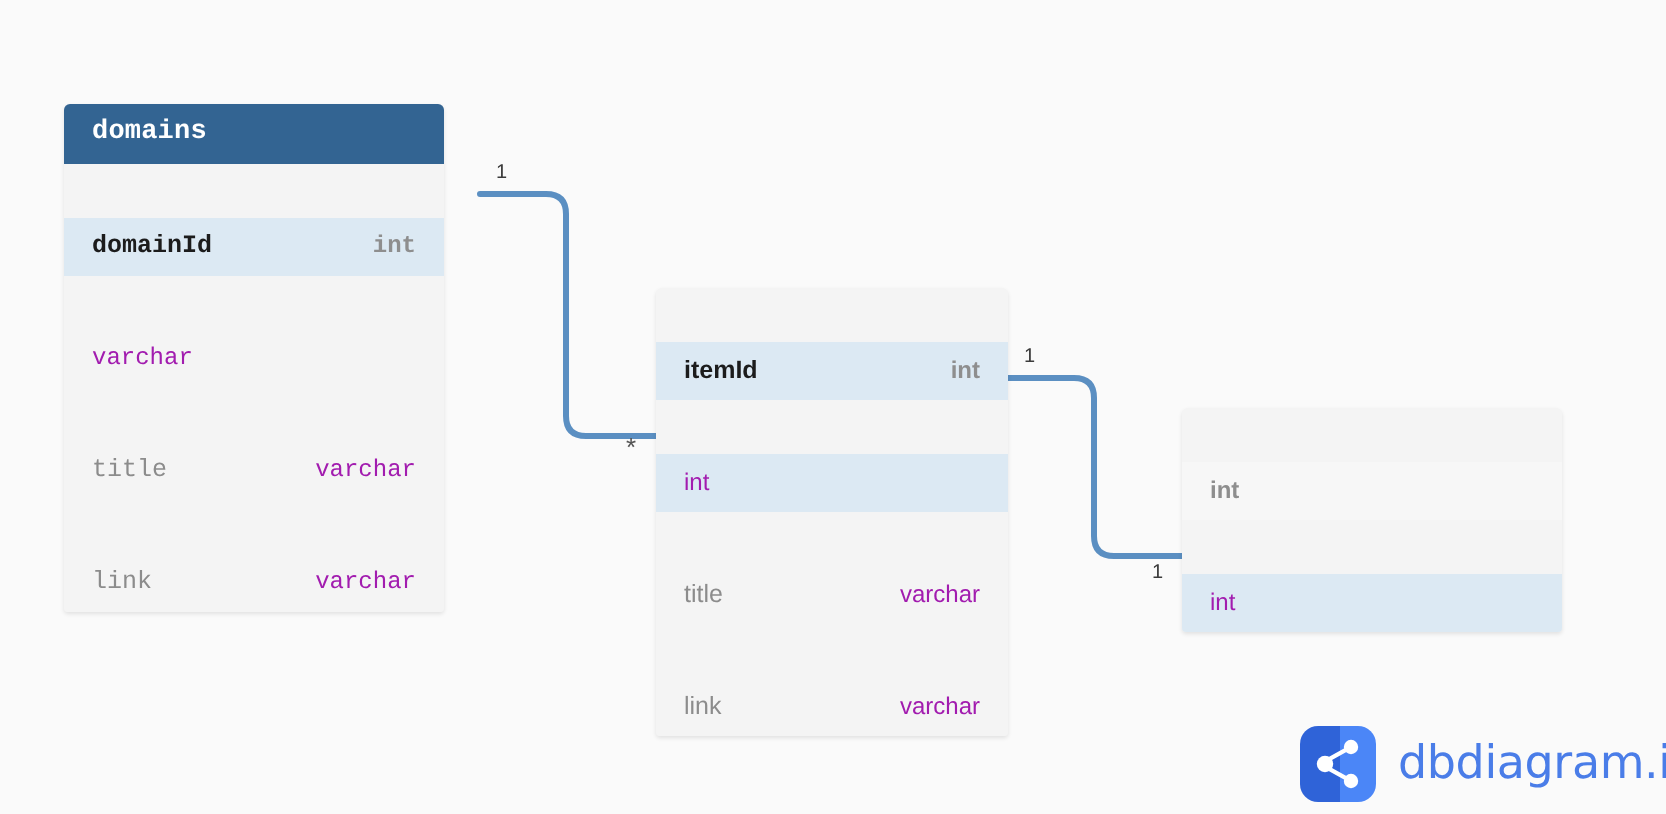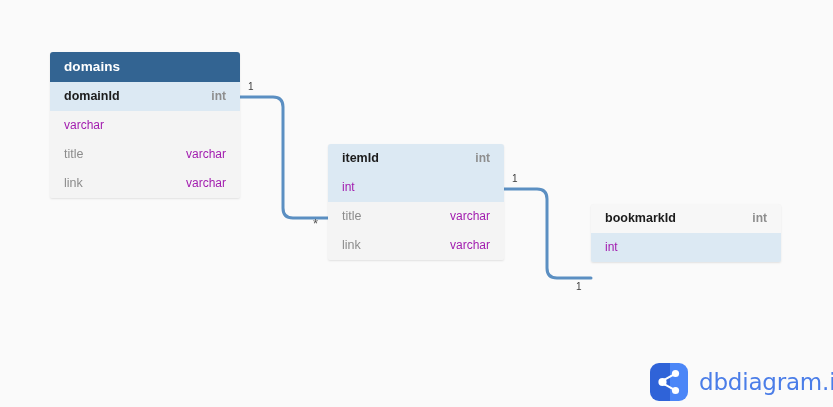--- a/index.html
+++ b/index.html
@@ -47,20 +47,21 @@
   }
   .tbl-row{
     height:29px;
     line-height:29px;
     padding:0 14px;
     box-sizing:border-box;
     display:flex;
     justify-content:space-between;
     align-items:center;
     font-size:12.5px;
+    margin-top:27px;
   }
   .tbl-row.pk{background:#dce9f3;}
   .tbl-row.plain{background:#f4f4f4;}
   .tbl-row.white{background:#f7f7f7;}
   .col-name{color:#8c8c8c;}
   .col-name.bold{color:#1c1c1c;font-weight:bold;}
   .col-type{color:#a21caf;font-size:12px;}
   .col-type.bold{color:#8e8e8e;font-weight:bold;}
 
   
@@ -93,21 +94,21 @@
     <path d="M240 97 H273 Q283 97 283 107 V208 Q283 218 293 218 H328" stroke="#5b8fc2" stroke-width="3" fill="none" stroke-linecap="round" stroke-linejoin="round"></path>
 
     <path d="M504 189 H537 Q547 189 547 199 V268 Q547 278 557 278 H591" stroke="#5b8fc2" stroke-width="3" fill="none" stroke-linecap="round" stroke-linejoin="round"></path>
   </svg>
 
   <div class="card-label" style="left:248px;top:82px;">1</div>
   <div class="card-label star" style="left:313px;top:220px;">*</div>
   <div class="card-label" style="left:512px;top:174px;">1</div>
   <div class="card-label" style="left:576px;top:282px;">1</div>
 
-  <div class="table" style="left:50px;top:52px;width:190px;">
+  <div class="table" style="left:32px;top:52px;width:190px;font-family:Liberation Mono, monospace;">
     <div class="tbl-header">domains</div>
     <div class="tbl-row pk">
       <span class="col-name bold">domainId</span>
       <span class="col-type bold">int</span>
     </div>
     <div class="tbl-row plain">
       <span class="col-type">varchar</span>
     </div>
     <div class="tbl-row plain">
       <span class="col-name">title</span>
@@ -132,21 +133,20 @@
       <span class="col-type">varchar</span>
     </div>
     <div class="tbl-row plain">
       <span class="col-name">link</span>
       <span class="col-type">varchar</span>
     </div>
   </div>
 
   <div class="table" style="left:591px;top:204px;width:190px;">
     <div class="tbl-row white">
-      <span class="col-name bold">bookmarkId</span>
       <span class="col-type bold">int</span>
     </div>
     <div class="tbl-row pk">
       <span class="col-type">int</span>
     </div>
   </div>
 
   <div class="logo">
     <span class="logo-mark">
       <svg width="38" height="38" viewBox="0 0 38 38">

